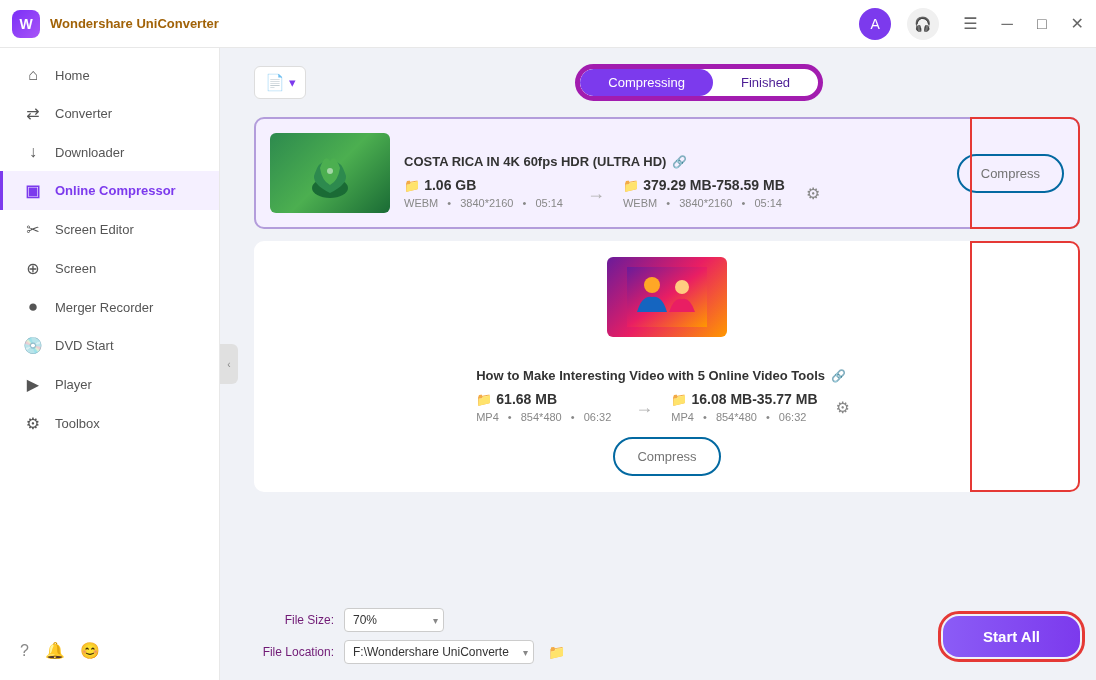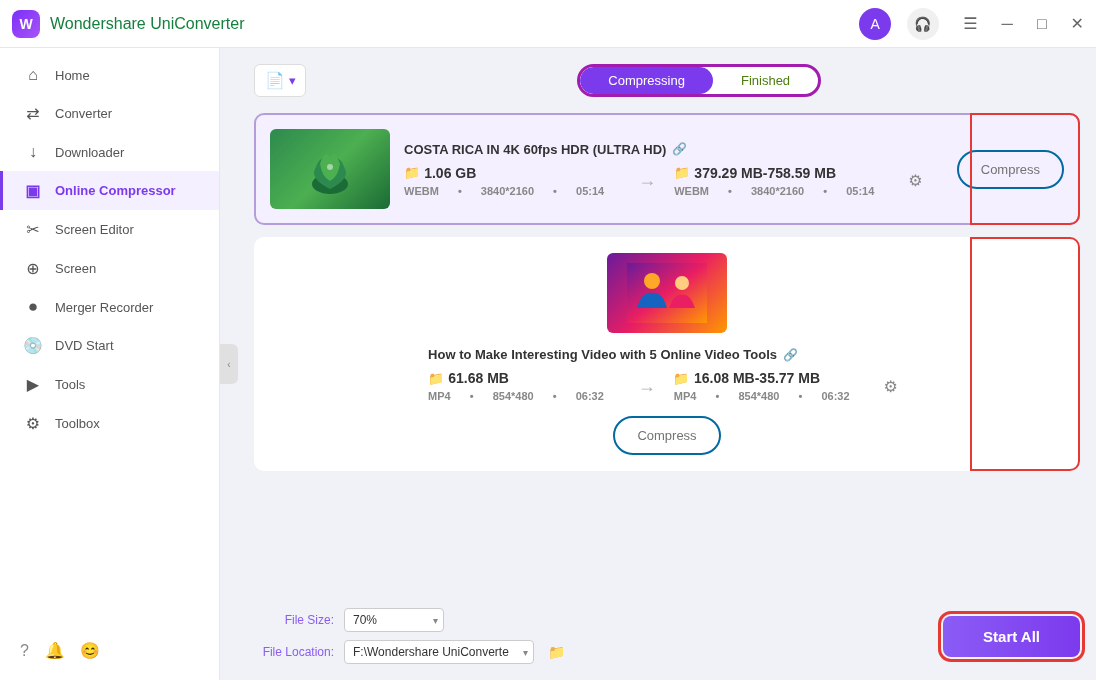--- a/index.html
+++ b/index.html
@@ -17,21 +17,21 @@
     }
     .title-bar-logo {
       width: 28px; height: 28px;
       background: linear-gradient(135deg, #7b2ff7, #a855f7);
       border-radius: 8px;
       margin-right: 10px;
       display: flex; align-items: center; justify-content: center;
       color: white; font-size: 14px; font-weight: bold;
     }
     .title-bar-name {
-      font-size: 16px; color: #15803d; font-weight: 400; flex: 1;
+      font-size: 13px; color: #a16207; font-weight: 700; flex: 1;
     }
     .title-bar-controls {
       display: flex; align-items: center; gap: 16px;
     }
     .title-bar-icon {
       width: 32px; height: 32px; border-radius: 50%;
       display: flex; align-items: center; justify-content: center;
       cursor: pointer;
     }
     .title-bar-icon.avatar { background: #7c3aed; color: white; font-size: 14px; }
@@ -107,33 +107,33 @@
       border: 1px solid #ddd;
       border-radius: 6px;
       cursor: pointer;
       font-size: 13px;
       color: #7c3aed;
     }
     .tabs-container {
       display: flex;
       background: #fff;
       border-radius: 20px;
-      border: 3px solid #a21caf;
+      border: 5px solid #a21caf;
       overflow: hidden;
       margin-left: auto;
       margin-right: auto;
       align-items: center;
     }
     .tab-btn {
       padding: 6px 28px;
       font-size: 13px;
       cursor: pointer;
       border: none;
       background: transparent;
-      color: #4d7c0f;
+      color: #4c1d95;
     }
     .tab-btn.active {
       background: #7c3aed;
       color: #fff;
       border-radius: 20px;
     }
 
     
     .video-list {
       flex: 1;
@@ -175,42 +175,42 @@
     .thumb-people {
       width: 100%; height: 100%;
       background: linear-gradient(135deg, #6a1b9a, #e91e63, #ff9800);
       display: flex; align-items: center; justify-content: center;
       position: relative;
     }
 
     .video-info { flex: 1; }
     .video-title {
       font-size: 13px; font-weight: 600; color: #333; margin-bottom: 8px;
-      display: flex; align-items: center; gap: 6px;
+      display: flex; align-items: center; gap: 6px; margin-top: 17px;
     }
     .video-title .ext-icon { color: #888; font-size: 12px; cursor: pointer; }
 
     .file-details {
       display: flex;
       align-items: center;
       gap: 10px;
     }
     .file-block {
       display: flex;
       flex-direction: column;
       gap: 4px;
     }
     .file-size {
       display: flex; align-items: center; gap: 4px;
       font-size: 14px; font-weight: 600; color: #333;
     }
     .file-meta {
       font-size: 11px; color: #888;
     }
-    .file-meta span { margin-right: 16px; font-weight: bold; }
+    .file-meta span { margin-right: 6px; }
     .arrow-icon { color: #b0b0b0; font-size: 18px; margin: 0 8px; }
     .settings-icon { color: #888; font-size: 16px; cursor: pointer; margin: 0 8px; }
 
     .compress-btn {
       padding: 10px 22px;
       border: 2px solid #0369a1;
       border-radius: 20px;
       background: transparent;
       color: #737373;
       font-size: 13px;
@@ -234,21 +234,21 @@
       margin-top: 12px;
       display: flex;
       align-items: center;
       padding: 10px 0 0 0;
     }
     .bottom-left { display: flex; flex-direction: column; gap: 8px; }
     .bottom-field {
       display: flex; align-items: center; gap: 10px;
       font-size: 12px; color: #555;
     }
-    .bottom-field label { width: 80px; text-align: right; color: #8b5cf6; }
+    .bottom-field label { width: 80px; text-align: right; color: #701a75; }
     .select-box {
       padding: 4px 24px 4px 8px;
       border: 1px solid #ccc;
       border-radius: 4px;
       background: #fff;
       font-size: 12px;
       color: #333;
       appearance: none;
       cursor: pointer;
       min-width: 100px;
@@ -260,21 +260,21 @@
       font-size: 10px; color: #888;
     }
     .folder-icon { color: #888; font-size: 14px; cursor: pointer; margin-left: 4px; }
 
     .start-all-btn {
       margin-left: auto;
       padding: 12px 40px;
       background: linear-gradient(90deg, #8b5cf6, #7c3aed);
       color: white;
       border: none;
-      border-radius: 8px;
+      border-radius: 16px;
       font-size: 15px;
       font-weight: 600;
       cursor: pointer;
       outline: 3px solid #e53935;
       outline-offset: 2px;
     }
 
     
     .collapse-arrow {
       width: 18px; height: 40px;
@@ -336,21 +336,21 @@
     <div class="sidebar-item">
       <span class="sidebar-icon">⏺</span>
       <span>Merger Recorder</span>
     </div>
     <div class="sidebar-item">
       <span class="sidebar-icon">💿</span>
       <span>DVD Start</span>
     </div>
     <div class="sidebar-item">
       <span class="sidebar-icon">▶</span>
-      <span>Tools</span>
+      <span>Player</span>
     </div>
     <div class="sidebar-item">
       <span class="sidebar-icon">⚙</span>
       <span>Toolbox</span>
     </div>
 
     <div class="sidebar-bottom">
       <span class="sidebar-bottom-icon">?</span>
       <span class="sidebar-bottom-icon">🔔</span>
       <span class="sidebar-bottom-icon">😊</span>

